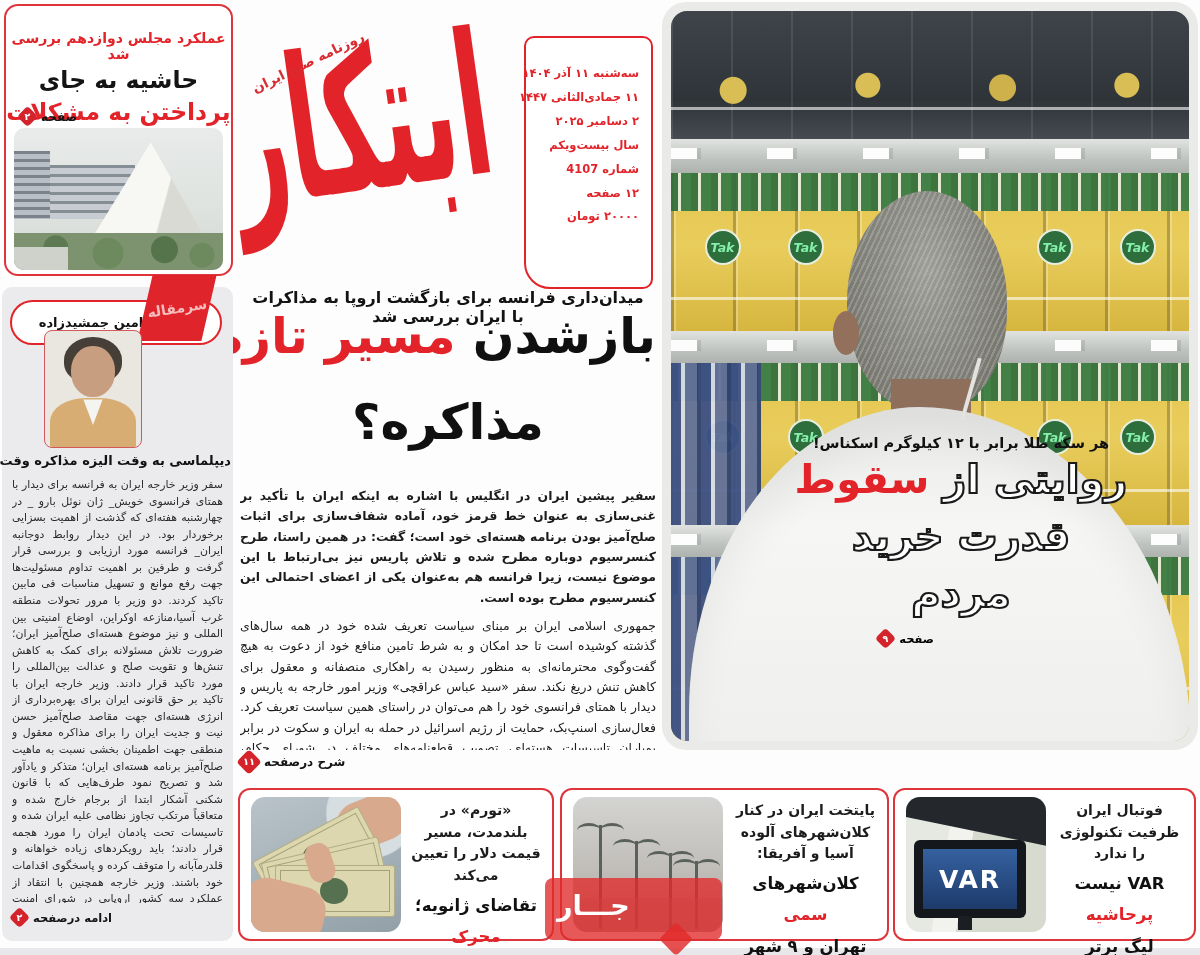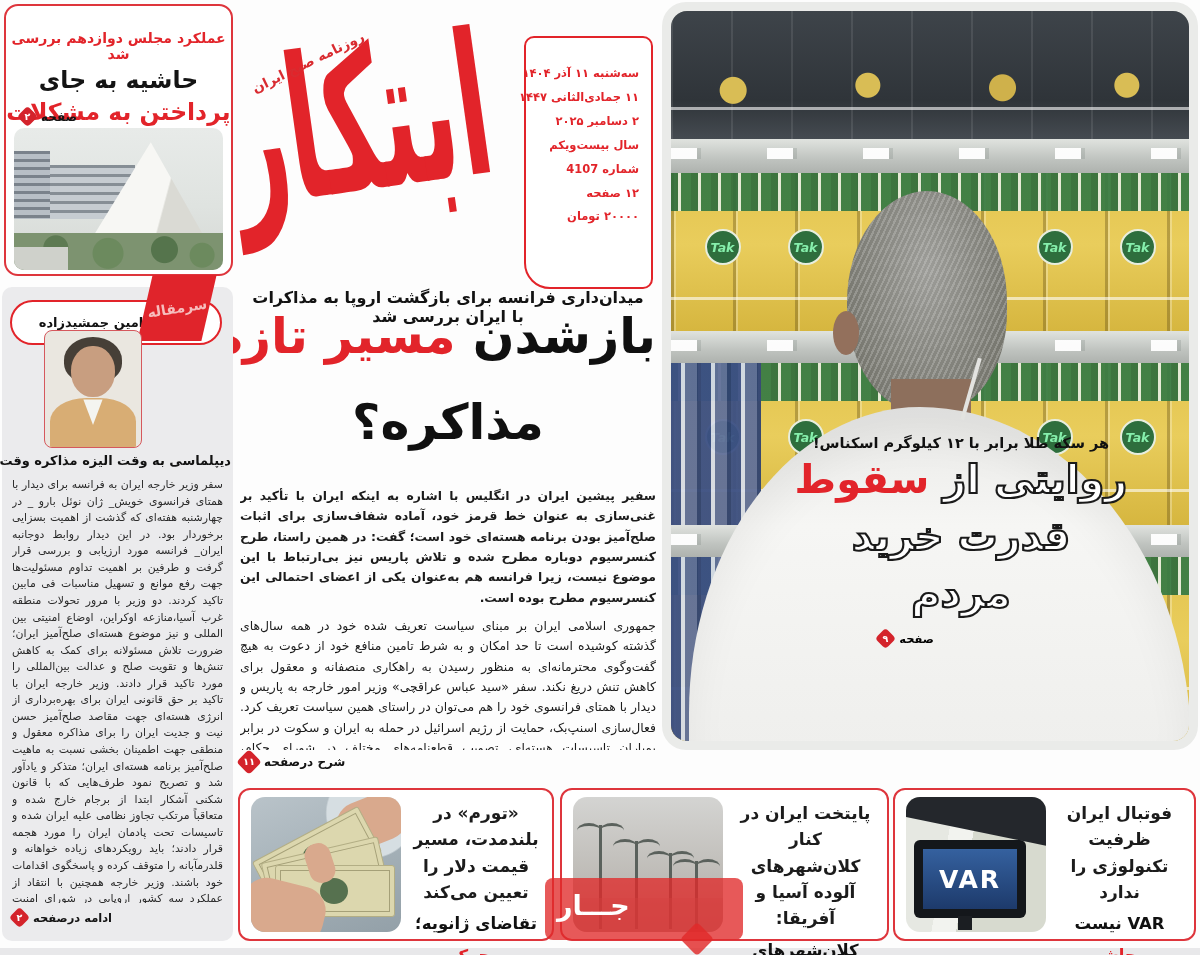--- a/index.html
+++ b/index.html
@@ -80,21 +80,21 @@
   .ed-title{position:absolute;left:2px;top:166px;width:227px;text-align:center;font-size:13px;font-weight:800;color:#121212;white-space:nowrap;}
   .ed-body{position:absolute;left:10px;top:190px;width:211px;height:426px;overflow:hidden;font-size:10.9px;line-height:1.52;text-align:justify;color:#2a2a2a;}
   .ed-more{position:absolute;left:10px;top:623px;font-size:11.5px;}
   
   .bf{position:absolute;top:788px;height:153px;background:#fff;border:2px solid #de353c;border-radius:12px;box-sizing:border-box;z-index:2;}
   .bf1{left:238px;width:316px;} .bf2{left:560px;width:329px;} .bf3{left:893px;width:303px;}
   .bf-photo{position:absolute;left:11px;top:7px;width:150px;height:135px;border-radius:14px;overflow:hidden;}
   .bf3 .bf-photo{width:140px;}
   .bf-text{position:absolute;top:10px;bottom:6px;display:flex;flex-direction:column;align-items:center;}
   .bf1 .bf-text{left:168px;right:8px;} .bf2 .bf-text{left:170px;right:8px;} .bf3 .bf-text{left:158px;right:8px;}
-  .bf-kicker{font-size:17px;font-weight:700;color:#1c1c1c;text-align:center;line-height:1.55;}
+  .bf-kicker{font-size:14px;font-weight:700;color:#1c1c1c;text-align:center;line-height:1.55;}
   .bf-title{margin-top:3px;font-size:16.5px;font-weight:900;color:#111;text-align:center;line-height:1.9;}
   .bf-red{color:#e2242a;}
   .bf-pageref{margin-top:2px;align-self:flex-end;font-size:11px;}
   
   .money{background:radial-gradient(circle at 80% 12%,#d6dee2 0 26%,transparent 27%),linear-gradient(160deg,#b9c3c9 0%,#a7b3ba 45%,#93a0a8 100%);}
   .bill{position:absolute;width:118px;height:50px;background:#dcd7ae;border:1px solid #b3ae85;border-radius:3px;}
   .bill::after{content:'';position:absolute;left:44px;top:12px;width:28px;height:26px;border-radius:50%;background:#56714f;}
   .bill::before{content:'';position:absolute;inset:4px;border:1px solid #a5a078;}
   .b1a{left:6px;top:34px;transform:rotate(-28deg);} .b1b{left:14px;top:52px;transform:rotate(-13deg);} .b1c{left:24px;top:68px;transform:rotate(0deg);}
   .hand{position:absolute;background:#d9a98d;border-radius:24px;}
@@ -107,21 +107,21 @@
   .pole::after{content:'';position:absolute;top:-2px;right:-22px;width:24px;height:12px;border-top:3px solid #5a615c;border-radius:50% 50% 0 0;}
   .pl1{left:26px;top:28px;height:104px;} .pl2{left:62px;top:44px;height:88px;} .pl3{left:96px;top:56px;height:76px;} .pl4{left:122px;top:64px;height:68px;}
   .smog-haze{position:absolute;left:0;right:0;bottom:0;height:34px;background:rgba(170,140,140,.4);}
   .varpic{background:linear-gradient(100deg,#e6e8e2 0 30%,#f2f3ef 30% 45%,#d7dacf 45% 100%);}
   .var-canopy{position:absolute;left:-6px;top:-8px;width:112%;height:64px;background:#24272c;clip-path:polygon(0 0,100% 0,100% 92%,0 42%);}
   .var-monitor{position:absolute;left:8px;bottom:14px;width:112px;height:78px;background:#14171b;border-radius:6px;}
   .var-screen{position:absolute;inset:9px;background:linear-gradient(#35619f,#1d3a6b);display:flex;align-items:center;justify-content:center;}
   .var-screen span{color:#fff;font-weight:bold;font-size:25px;letter-spacing:2px;direction:ltr;}
   .var-pole{position:absolute;left:52px;bottom:2px;width:14px;height:14px;background:#1b1e22;}
   
-  .wm{left:545px;top:878px;width:198px;height:62px;background:rgba(224,42,42,.78);border-radius:8px;z-index:9;}
+  .wm{left:545px;top:878px;width:177px;height:62px;background:rgba(224,42,42,.78);border-radius:8px;z-index:9;}
   .wm::after{content:'';position:absolute;right:34px;bottom:-11px;width:24px;height:24px;background:rgba(224,42,42,.82);transform:rotate(45deg);border-radius:4px;}
   .wm span{position:absolute;left:12px;top:12px;color:#fff;font-size:27px;font-weight:800;}
   .bottom-strip{left:0;top:948px;width:1200px;height:7px;background:#e8e8ea;}
 </style>
 </head>
 <body>
 
 <div id="canvas">
 
   <div class="abs ts-card">

